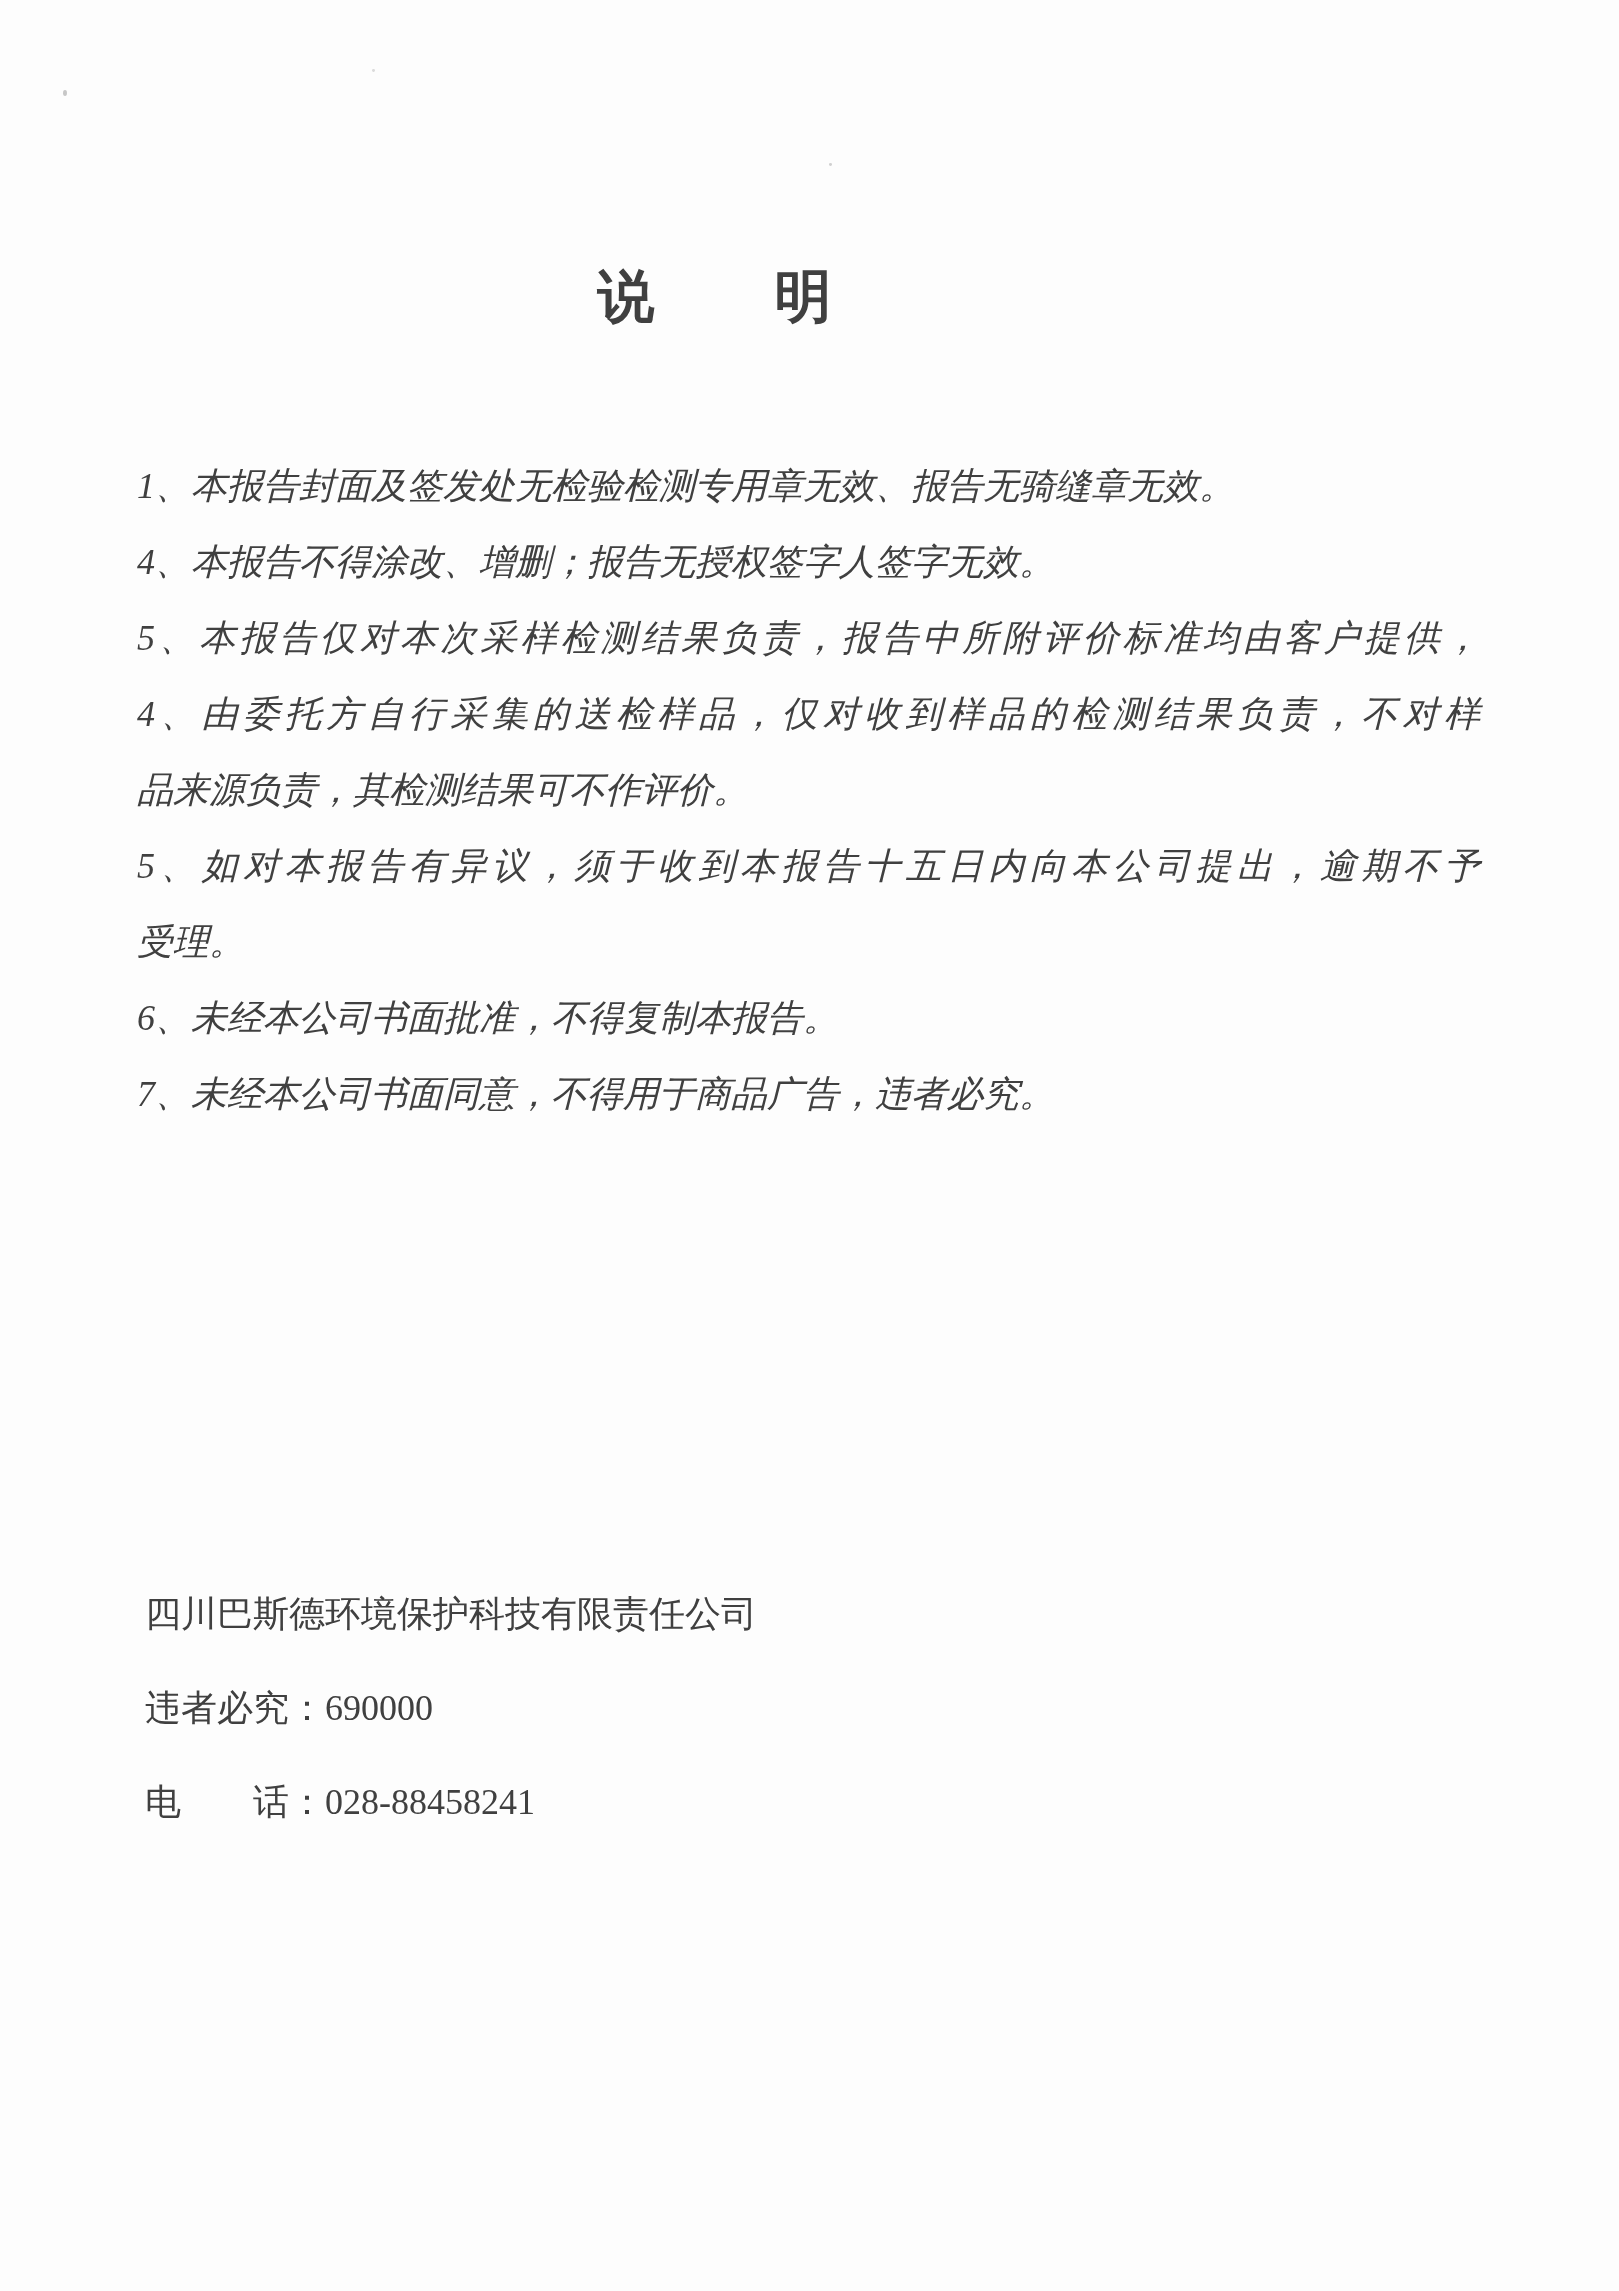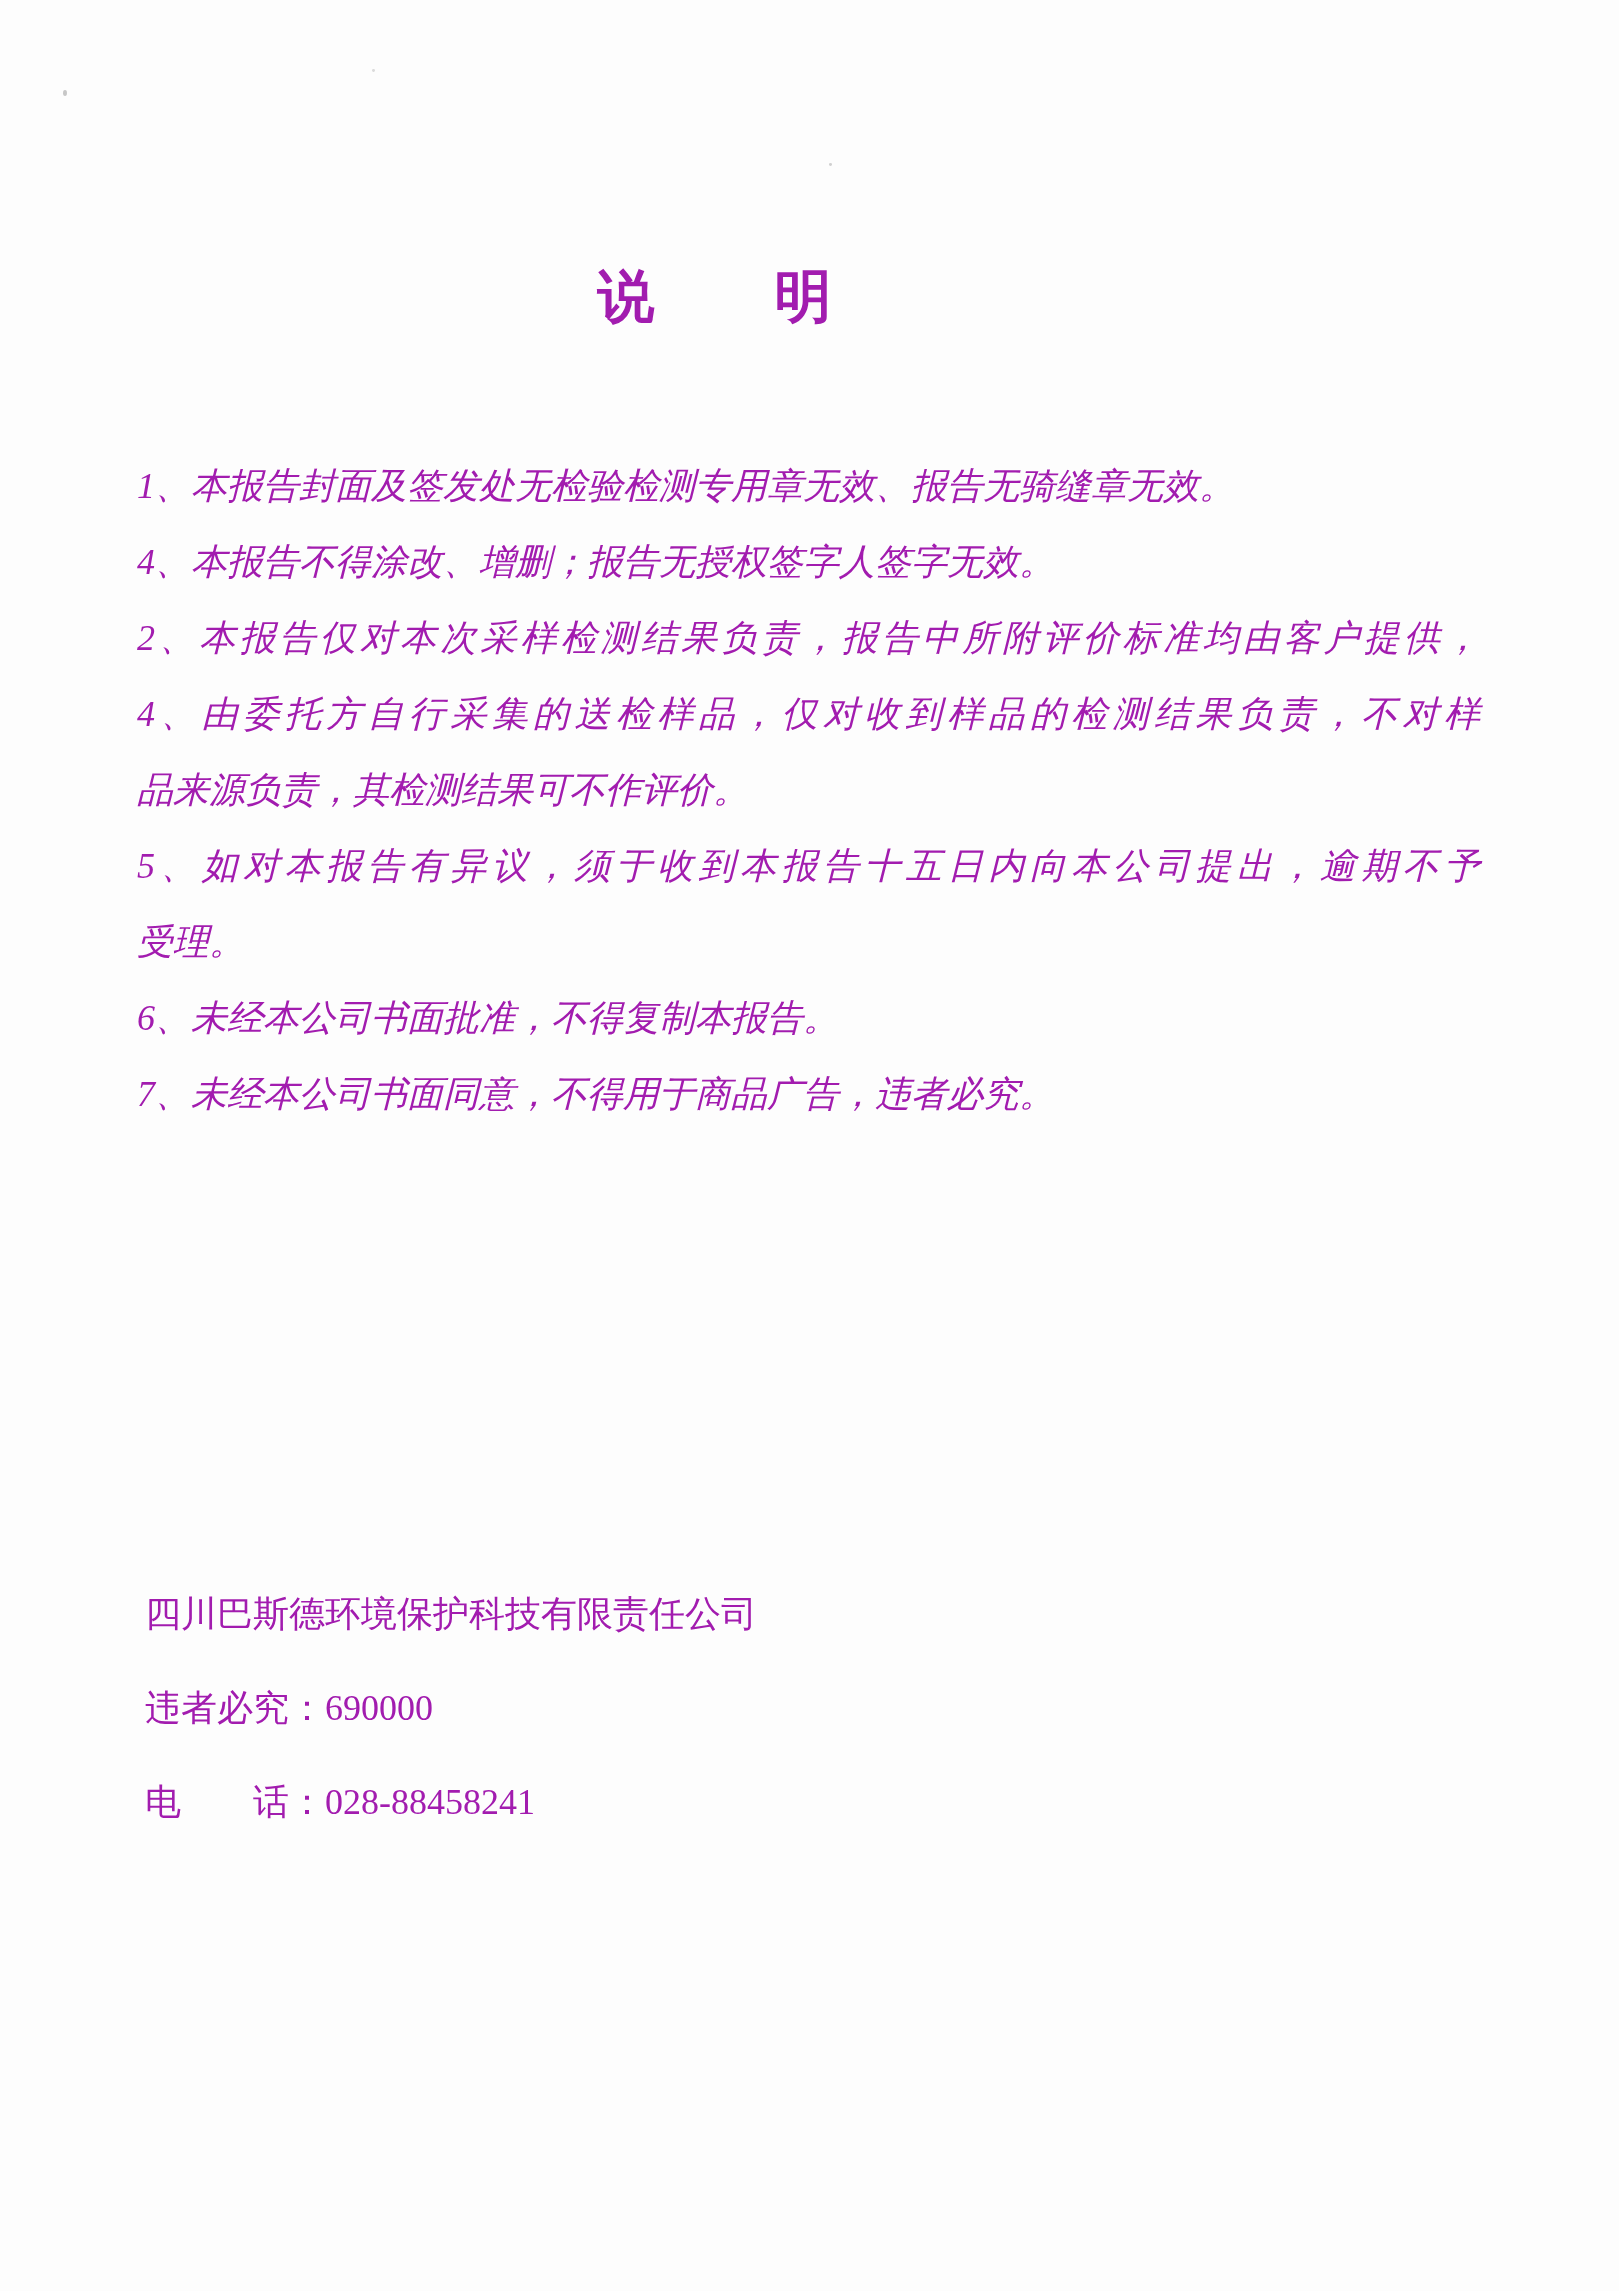--- a/index.html
+++ b/index.html
@@ -6,21 +6,21 @@
     margin: 0;
     padding: 0;
     background: #ffffff;
     font-family: "Liberation Serif", "DejaVu Serif", serif;
   }
   .page {
     position: relative;
     width: 1619px;
     height: 2292px;
     background: #fdfdfd;
-    color: #a21caf;
+    color: #404040;
     overflow: hidden;
   }
   .content {
     padding: 0 139px 0 137px;
   }
   .title {
     margin: 261px 186px 0 0;
     text-align: center;
     font-size: 57px;
     line-height: 71px;
@@ -68,21 +68,21 @@
   <div class="speck s1"></div>
   <div class="speck s2"></div>
   <div class="speck s3"></div>
 
   <div class="content">
     <h1 class="title">说　　明</h1>
 
     <div class="notes">
         <div class="note-line last">1、本报告封面及签发处无检验检测专用章无效、报告无骑缝章无效。</div>
         <div class="note-line last">4、本报告不得涂改、增删；报告无授权签字人签字无效。</div>
-        <div class="note-line">2、本报告仅对本次采样检测结果负责，报告中所附评价标准均由客户提供，</div>
+        <div class="note-line">5、本报告仅对本次采样检测结果负责，报告中所附评价标准均由客户提供，</div>
         <div class="note-line">4、由委托方自行采集的送检样品，仅对收到样品的检测结果负责，不对样</div>
         <div class="note-line last">品来源负责，其检测结果可不作评价。</div>
         <div class="note-line">5、如对本报告有异议，须于收到本报告十五日内向本公司提出，逾期不予</div>
         <div class="note-line last">受理。</div>
         <div class="note-line last">6、未经本公司书面批准，不得复制本报告。</div>
         <div class="note-line last">7、未经本公司书面同意，不得用于商品广告，违者必究。</div>
       </div>
 
     <div class="footer">
       <p>四川巴斯德环境保护科技有限责任公司</p>

